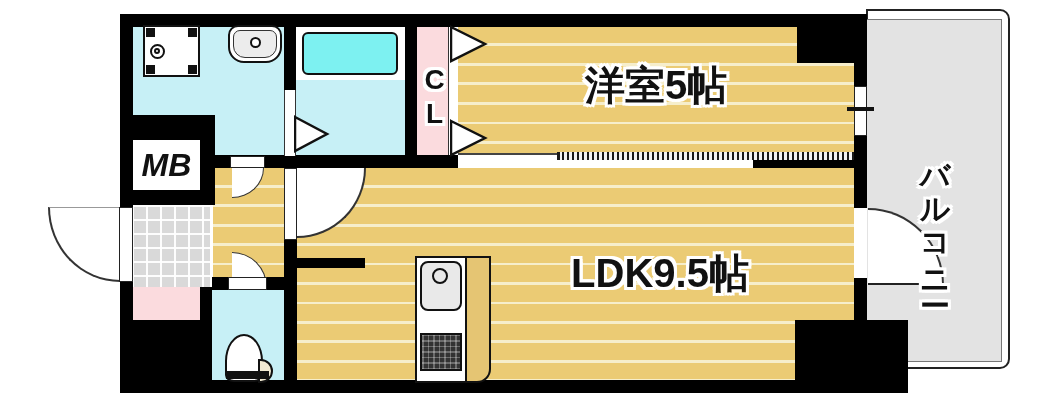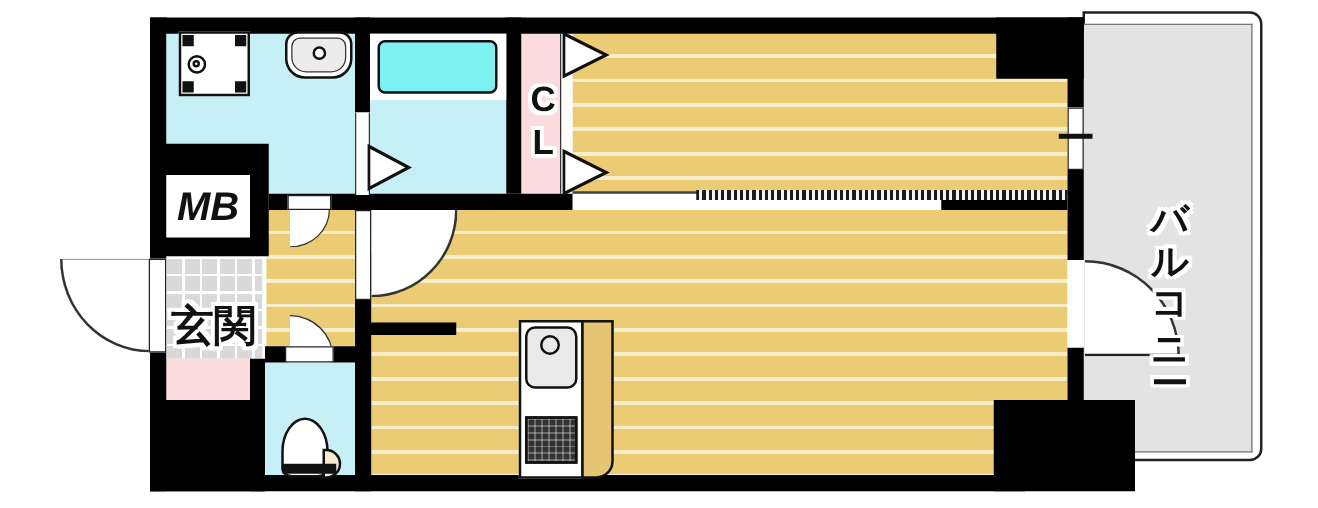--- a/index.html
+++ b/index.html
@@ -137,18 +137,19 @@
     <polygon points="1,2 33,19 1,36" fill="#fff" stroke="#111" stroke-width="2.5"></polygon>
   </svg>
 
   <svg style="left:450px;top:25px;" width="38" height="38" viewBox="0 0 38 38">
     <polygon points="1,2 35,19 1,36" fill="#fff" stroke="#111" stroke-width="2.5"></polygon>
   </svg>
   <svg style="left:450px;top:119px;" width="38" height="38" viewBox="0 0 38 38">
     <polygon points="1,2 35,19 1,36" fill="#fff" stroke="#111" stroke-width="2.5"></polygon>
   </svg>
 
+  <div class="label" style="left:556px;top:64px;width:200px;text-align:center;font-size:40px;">洋室5帖</div>
+  <div class="label" style="left:545px;top:252px;width:230px;text-align:center;font-size:40px;">LDK9.5帖</div>
   <div class="label vtext" style="left:913px;top:112px;width:38px;height:210px;font-size:30px;letter-spacing:3px;text-align:center;">バルコニー</div>
-  <div class="label" style="left:130px;top:244px;width:82px;text-align:center;font-size:34px;">玄関</div>
   <div class="label" style="left:133px;top:149px;width:67px;text-align:center;font-size:32px;font-style:italic;">MB</div>
   <div class="label vtext" style="left:416px;top:58px;width:33px;height:80px;font-size:28px;letter-spacing:3px;text-align:center;">CL</div>
 
 </div>
 
 </body></html>

